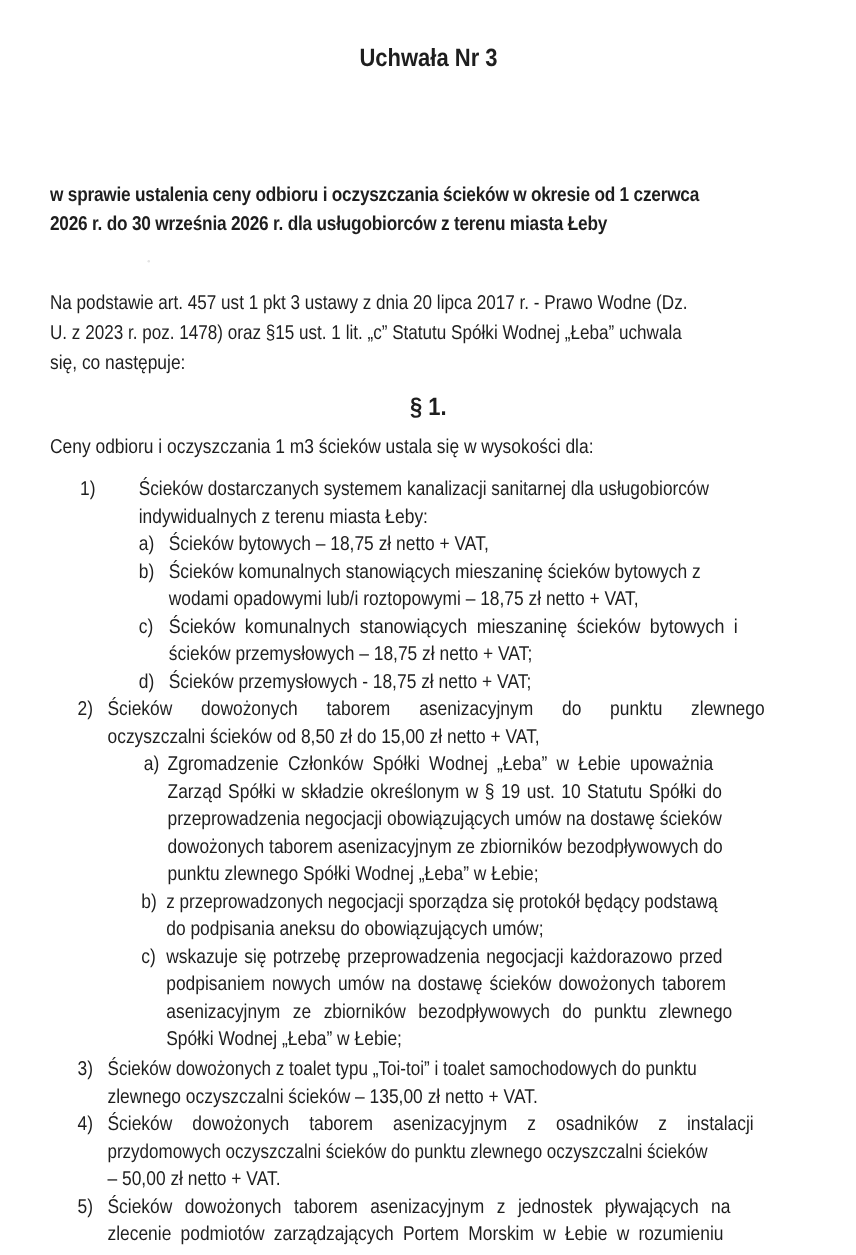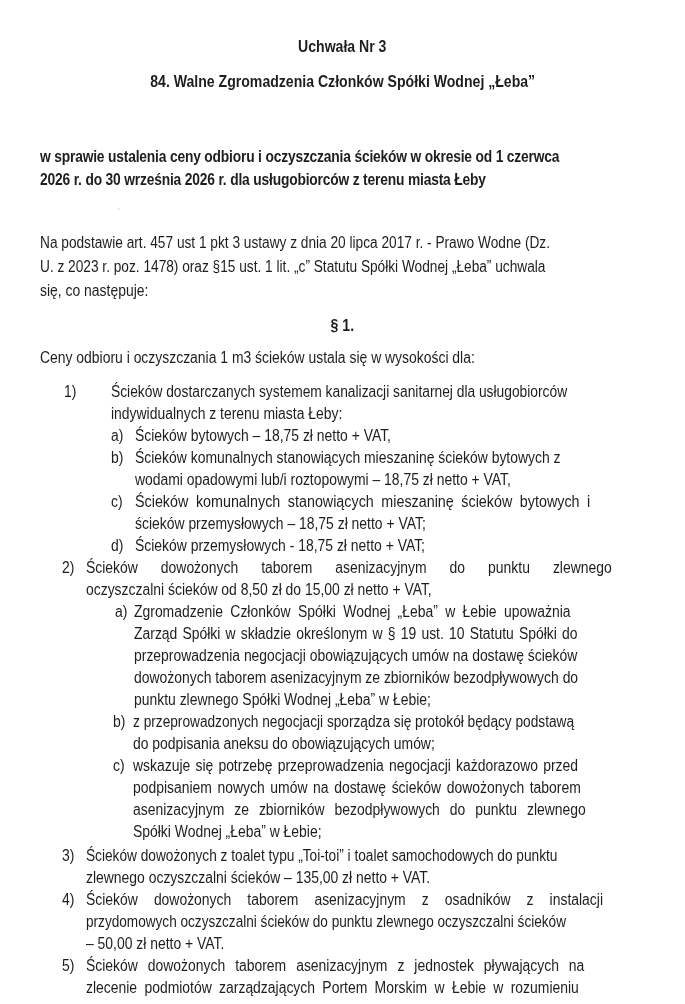--- a/index.html
+++ b/index.html
@@ -20,21 +20,21 @@
     left: 0; top: 0;
     width: 685px;
     height: 1004px;
   }
   .center-line {
     position: absolute;
     left: 0;
     width: 685px;
     text-align: center;
     font-weight: bold;
-    font-size: 16px;
+    font-size: 20px;
     line-height: 20px;
     white-space: nowrap;
   }
   .center-line span {
     display: inline-block;
     transform: scaleX(0.88);
     transform-origin: center;
   }
   .line {
     position: absolute;
@@ -61,23 +61,20 @@
     border-radius: 1px;
   }
 </style>
 </head>
 <body>
 
 <div class="page">
 
   <div class="center-line" style="top:37px;">
     <span>Uchwała Nr 3</span>
-  </div>
-  <div class="center-line" style="top:72px;">
-    <span>84. Walne Zgromadzenia Członków Spółki Wodnej „Łeba”</span>
   </div>
 
   <div class="line bold subject" style="left:40px; top:147px; transform:scaleX(0.862);">w sprawie ustalenia ceny odbioru i oczyszczania ścieków w okresie od 1 czerwca</div>
   <div class="line bold subject" style="left:40px; top:170px; transform:scaleX(0.862);">2026 r. do 30 września 2026 r. dla usługobiorców z terenu miasta Łeby</div>
 
   <div class="speck" style="left:118px; top:208px;"></div>
 
   <div class="line" style="left:40px; top:233px; transform:scaleX(0.855);">Na podstawie art. 457 ust 1 pkt 3 ustawy z dnia 20 lipca 2017 r. - Prawo Wodne (Dz.</div>
   <div class="line" style="left:40px; top:257px; transform:scaleX(0.855);">U. z 2023 r. poz. 1478) oraz  §15 ust. 1 lit. „c” Statutu Spółki Wodnej „Łeba” uchwala</div>
   <div class="line" style="left:40px; top:281px;">się, co następuje:</div>

